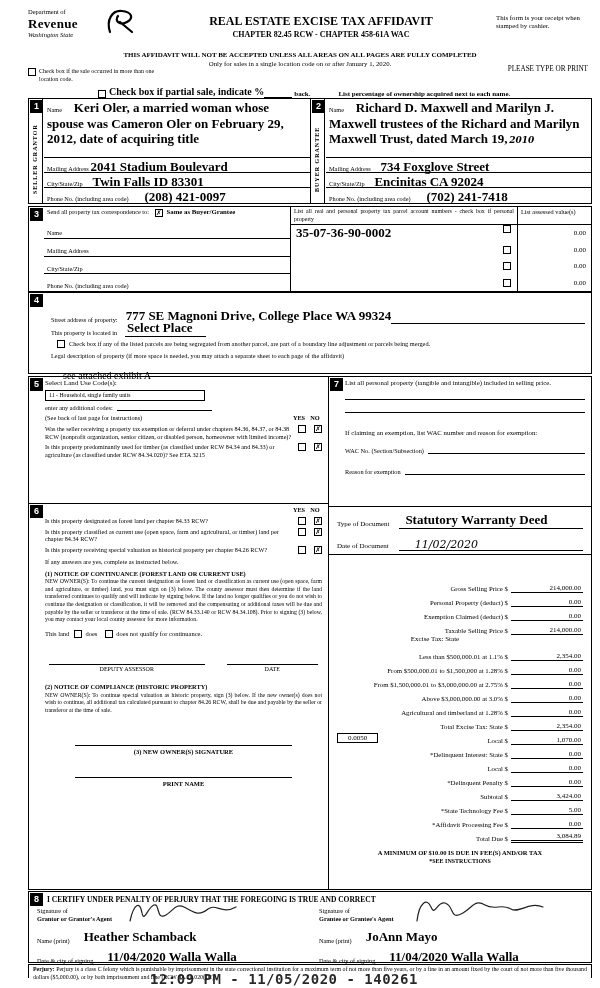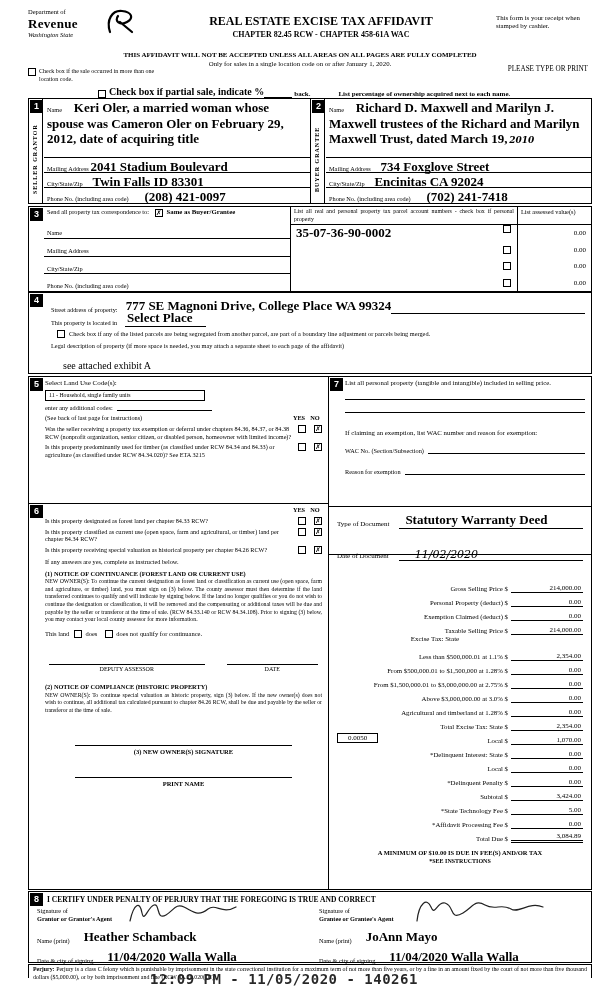--- a/index.html
+++ b/index.html
@@ -168,21 +168,21 @@
       <div style="flex:1;display:flex;align-items:center">
         <div style="flex:1;padding:0 5px"><span class="val"></span></div>
         <span class="cb" style="margin-right:6px"></span>
         <div style="width:74px;border-left:1px solid #000;text-align:right;padding:0 5px;align-self:stretch;display:flex;align-items:center;justify-content:flex-end">0.00</div>
       </div>
     </div>
   </div>
 
   <div class="abs box" style="top:292px;left:28px;width:564px;height:82px">
     <div class="num">4</div>
-    <div style="margin-left:16px;padding:8px 6px 0">
+    <div style="margin-left:16px;padding:18px 6px 0">
       <div class="row" style="height:13px">
         <span class="lbl">Street address of property:</span>
         <span class="val" style="margin-left:8px">777 SE Magnoni Drive, College Place WA 99324</span>
         <span class="fill ul" style="height:9px"></span>
       </div>
       <div class="row" style="height:13px">
         <span class="lbl">This property is located in</span>
         <span class="val ul" style="margin-left:8px;padding:0 14px 0 2px">Select Place</span>
       </div>
       <div class="row" style="height:13px;align-items:center">
@@ -283,21 +283,21 @@
           <span class="lbl">Reason for exemption</span>
           <span class="fill ul" style="height:9px;margin-left:4px"></span>
         </div>
       </div>
 
       <div style="border-bottom:1px solid #000;padding:5px 8px;height:48px">
         <div class="row">
           <span style="font-size:7px">Type of Document</span>
           <span class="val fill ul" style="margin-left:10px;padding-left:6px">Statutory Warranty Deed</span>
         </div>
-        <div class="row" style="margin-top:20px">
+        <div class="row" style="margin-top:10px">
           <span style="font-size:7px">Date of Document</span>
           <span class="fill ul hand" style="margin-left:10px;padding-left:16px;font-size:11px;line-height:1">11/02/2020</span>
         </div>
       </div>
 
       <div style="flex:1;padding:24px 8px 0">
         <div class="trow">
             <span class="tlabel">Gross Selling Price $</span>
             <span class="tval">214,000.00</span>
           </div>

